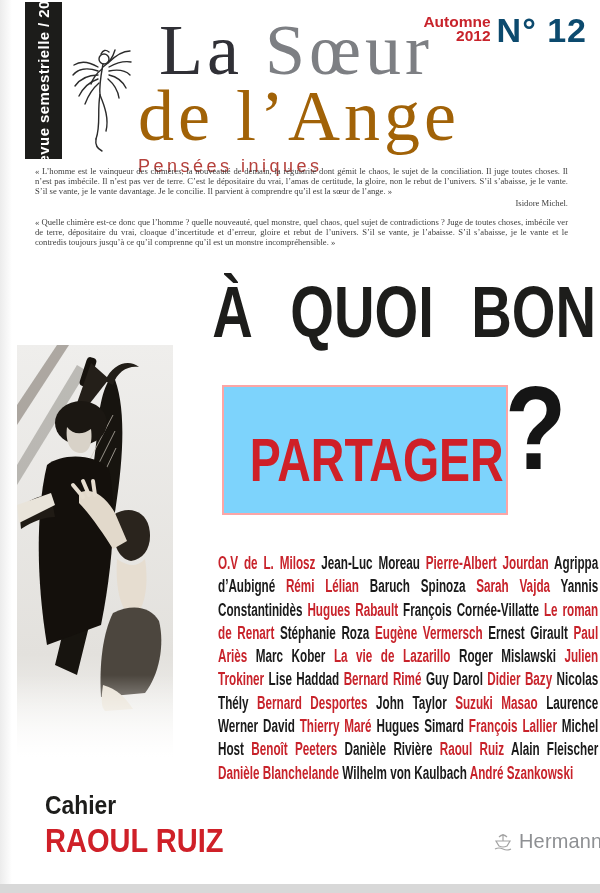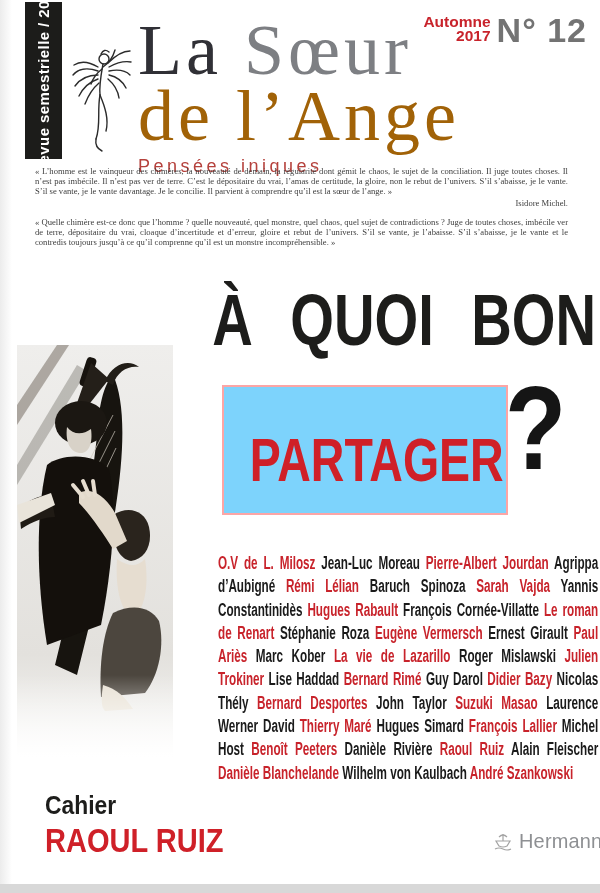--- a/index.html
+++ b/index.html
@@ -14,39 +14,39 @@
          display:flex;align-items:center;justify-content:center;}
   .spine span{writing-mode:vertical-rl;transform:rotate(180deg);color:#fff;font-weight:700;
               font-size:15px;letter-spacing:.4px;white-space:nowrap;}
 
   
   .angel{position:absolute;left:68px;top:33px;width:70px;height:132px;}
 
   
   .masthead{position:absolute;left:138px;top:20px;font-family:"Liberation Serif",serif;}
   .title-l1,.title-l2{font-size:72px;line-height:60px;letter-spacing:4px;white-space:nowrap;}
-  .title-l1 .w1{color:#303036;}
+  .title-l1 .w1{color:#303036;margin-left:21px;}
   .title-l1 .w2{color:#7d7f83;}
   .title-l2{color:#a16207;margin-top:6px;}
   .subtitle{font-family:"Liberation Sans",sans-serif;color:#b5413c;font-size:18px;
             letter-spacing:3.5px;margin-top:10px;}
 
   
   .issue{position:absolute;right:13px;top:15px;display:flex;gap:6px;align-items:flex-start;justify-content:space-between;}
   .season-year{color:#c8232b;font-weight:700;font-size:15.5px;line-height:14px;text-align:right;}
-  .issue-no{font-size:34px;font-weight:700;line-height:30px;letter-spacing:1px;color:#737373;}
+  .issue-no{font-size:34px;font-weight:700;line-height:30px;letter-spacing:1px;color:#0c4a6e;}
 
   
   .quotes{position:absolute;left:35px;top:166px;width:533px;font-family:"Liberation Serif",serif;
           font-size:8.6px;line-height:10px;color:#3d3d3d;}
   .quote-text{text-align:justify;}
   .quote-author{text-align:right;margin:2px 0 9px;}
 
   
-  .headline{position:absolute;right:4px;top:284px;text-align:right;white-space:nowrap;}
+  .headline{position:absolute;right:4px;top:276px;text-align:right;white-space:nowrap;}
   .headline span{display:inline-block;font-size:72px;font-weight:700;line-height:1;
                  word-spacing:28px;transform:scaleX(.78);transform-origin:right top;color:#1d1d1b;}
 
   .partager-box{position:absolute;left:222px;top:385px;width:282px;height:126px;
                 border:2px solid #fca5a5;background:#7dd3fc;}
   .partager-box span{position:absolute;right:2px;bottom:22px;display:inline-block;
                      font-size:62px;font-weight:700;line-height:1;color:#cf2028;
                      transform:scaleX(.75);transform-origin:right bottom;white-space:nowrap;}
   .qmark{position:absolute;left:505px;top:374px;font-size:118px;font-weight:700;line-height:.92;
          color:#151515;transform:scaleX(.85);transform-origin:left top;}
@@ -105,21 +105,21 @@
 
   <div class="masthead">
     <div class="title-l1"><span class="w1">La</span> <span class="w2">Sœur</span></div>
     <div class="title-l2">de l’Ange</div>
     <div class="subtitle">Pensées iniques</div>
   </div>
 
   <div class="issue">
     <div class="season-year">
       <div>Automne</div>
-      <div>2017</div>
+      <div>2012</div>
     </div>
     <div class="issue-no">N° 12</div>
   </div>
 
   <div class="quotes">
     <div class="quote-text">« L’homme est le vainqueur des chimères, la nouveauté de demain, la régularité dont gémit le chaos, le sujet de la conciliation. Il juge toutes choses. Il n’est pas imbécile. Il n’est pas ver de terre. C’est le dépositaire du vrai, l’amas de certitude, la gloire, non le rebut de l’univers. S’il s’abaisse, je le vante. S’il se vante, je le vante davantage. Je le concilie. Il parvient à comprendre qu’il est la sœur de l’ange. »</div>
     <div class="quote-author">Isidore Michel.</div>
     <div class="quote-text">« Quelle chimère est-ce donc que l’homme ? quelle nouveauté, quel monstre, quel chaos, quel sujet de contradictions ? Juge de toutes choses, imbécile ver de terre, dépositaire du vrai, cloaque d’incertitude et d’erreur, gloire et rebut de l’univers. S’il se vante, je l’abaisse. S’il s’abaisse, je le vante et le contredis toujours jusqu’à ce qu’il comprenne qu’il est un monstre incompréhensible. »</div>
   </div>
 

